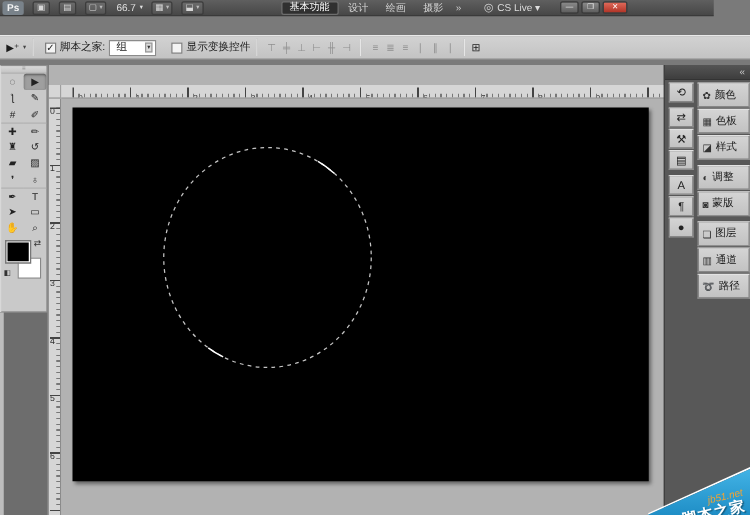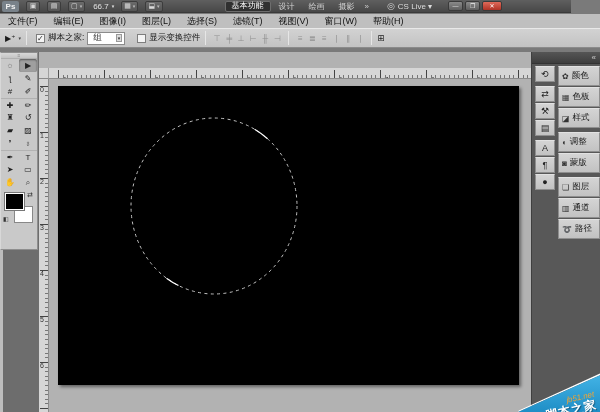--- a/index.html
+++ b/index.html
@@ -166,32 +166,20 @@
       <span>CS Live ▾</span>
     </div>
 
     <div class="winbtns">
       <div class="wbtn">—</div>
       <div class="wbtn">❐</div>
       <div class="wbtn close">✕</div>
     </div>
   </div>
 
-  <div class="menubar">
-
-  <span class="mitem">文件(F)</span>
-      <span class="mitem">编辑(E)</span>
-      <span class="mitem">图像(I)</span>
-      <span class="mitem">图层(L)</span>
-      <span class="mitem">选择(S)</span>
-      <span class="mitem">滤镜(T)</span>
-      <span class="mitem">视图(V)</span>
-      <span class="mitem">窗口(W)</span>
-      <span class="mitem">帮助(H)</span>
-    </div>
 
   <div class="optionsbar">
     <div class="tool-preview">
       <span class="tp-icon">▶⁺</span>
       <span class="car">▾</span>
     </div>
     <div class="osep"></div>
     <div class="obox">
       <span class="cb">✓</span>
       <span>脚本之家:</span>

